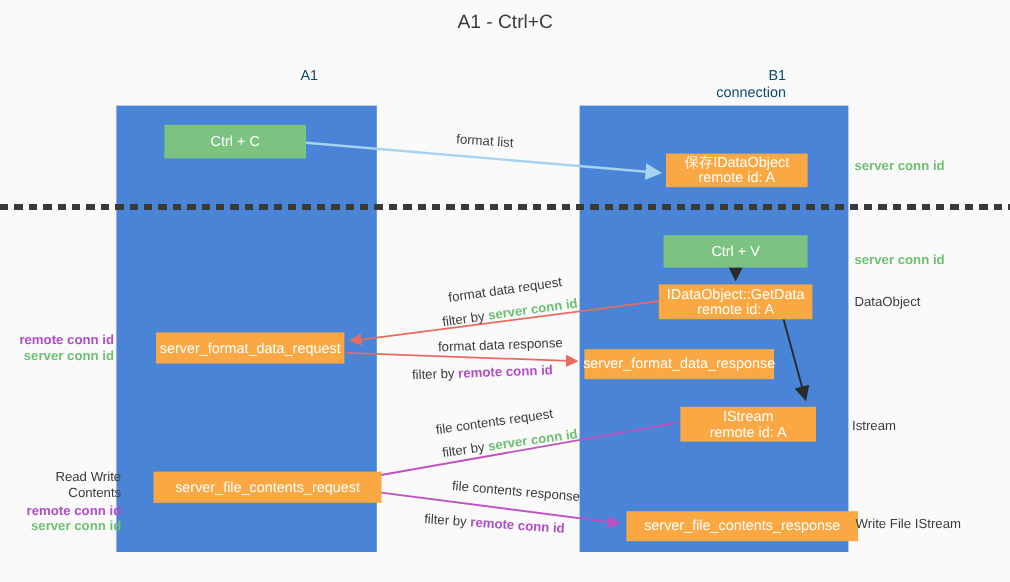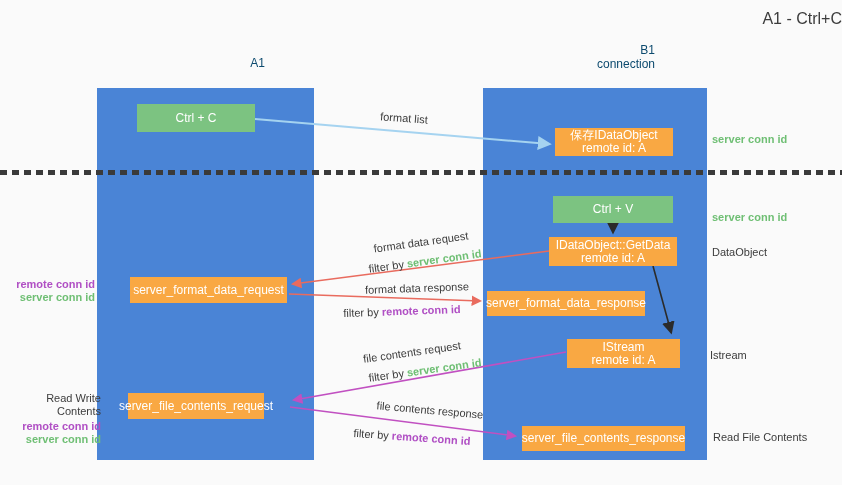--- a/index.html
+++ b/index.html
@@ -1,17 +1,17 @@
 <!DOCTYPE html>
 <html><head>
 <meta charset="utf-8">
 <style>
   html,body{margin:0;padding:0;background:#fafafa;font-family:"Liberation Sans",sans-serif;}
   .canvas{position:relative;width:842px;height:485px;background:#fafafa;overflow:hidden;}
-  .title{position:absolute;left:0;top:8px;width:842px;text-align:right;font-size:16px;line-height:21px;color:#3c3c3c;z-index:6;}
+  .title{position:absolute;left:0;top:8px;width:842px;text-align:center;font-size:16px;line-height:21px;color:#3c3c3c;z-index:6;}
   .colhead{position:absolute;text-align:right;font-size:12px;line-height:14px;color:#0c4a6e;z-index:6;}
   .col{position:absolute;background:#4a84d6;z-index:1;}
   .divider{position:absolute;left:0;top:170px;width:842px;height:5px;z-index:3;
            background:repeating-linear-gradient(90deg,#3a3a3a 0 7px,transparent 7px 12px);}
   .overlay{position:absolute;left:0;top:0;z-index:2;}
   .box{position:absolute;display:flex;align-items:center;justify-content:center;text-align:center;
        color:#fff;font-size:12px;line-height:13px;z-index:4;}
   .green{background:#7cc381;}
   .orange{background:#f9a843;}
   .clabel{position:absolute;font-size:11px;color:#3c3c3c;white-space:nowrap;z-index:5;
@@ -26,21 +26,21 @@
 
 <div class="canvas">
 
   <div class="title">
     <div>A1 - Ctrl+C</div>
   </div>
 
   <div class="colhead" style="left:145px;top:56px;width:120px">
     <div>A1</div>
   </div>
-  <div class="colhead" style="left:535px;top:43px;width:120px">
+  <div class="colhead" style="left:535px;top:56px;width:120px">
     <div>B1</div>
     <div>connection</div>
   </div>
 
   <div class="col" style="left:97px;top:88px;width:217px;height:372px"></div>
   <div class="col" style="left:483px;top:88px;width:224px;height:372px"></div>
 
   <div class="divider"></div>
 
   <svg class="overlay" width="842" height="485">
@@ -97,25 +97,25 @@
     <div>server_format_data_response</div>
   </div>
 
   <div class="box orange" style="left:567px;top:339px;width:113px;height:29px">
     <div>
       <div>IStream</div>
       <div>remote id: A</div>
     </div>
   </div>
 
-  <div class="box orange" style="left:128px;top:393px;width:136px;height:26px">
+  <div class="box orange" style="left:128px;top:393px;width:190px;height:26px">
     <div>server_file_contents_request</div>
   </div>
 
-  <div class="box orange" style="left:522px;top:426px;width:163px;height:25px">
+  <div class="box orange" style="left:522px;top:426px;width:193px;height:25px">
     <div>server_file_contents_response</div>
   </div>
 
   <div class="clabel" style="left:404px;top:118px;--r:4deg">format list</div>
 
   <div class="clabel" style="left:421px;top:242px;--r:-8deg">format data request</div>
   <div class="clabel" style="left:425px;top:261px;--r:-8deg">
     <span>filter by </span><span class="green-t">server conn id</span>
   </div>
 
@@ -131,21 +131,21 @@
 
   <div class="clabel" style="left:430px;top:410px;--r:5deg">file contents response</div>
   <div class="clabel" style="left:412px;top:437px;--r:4deg">
     <span>filter by </span><span class="purple-t">remote conn id</span>
   </div>
 
   <div class="rlabel green-t" style="left:712px;top:133px">server conn id</div>
   <div class="rlabel green-t" style="left:712px;top:211px">server conn id</div>
   <div class="rlabel" style="left:712px;top:246px">DataObject</div>
   <div class="rlabel" style="left:710px;top:349px">Istream</div>
-  <div class="rlabel" style="left:713px;top:431px">Read File Contents</div>
+  <div class="rlabel" style="left:713px;top:431px">Write File IStream</div>
 
   <div class="lgroup" style="left:0;top:278px;width:95px">
     <div class="purple-t">remote conn id</div>
     <div class="green-t">server conn id</div>
   </div>
 
   <div class="lgroup" style="left:0;top:392px;width:101px">
     <div>Read Write Contents</div>
     <div class="purple-t" style="margin-top:2px">remote conn id</div>
     <div class="green-t">server conn id</div>

